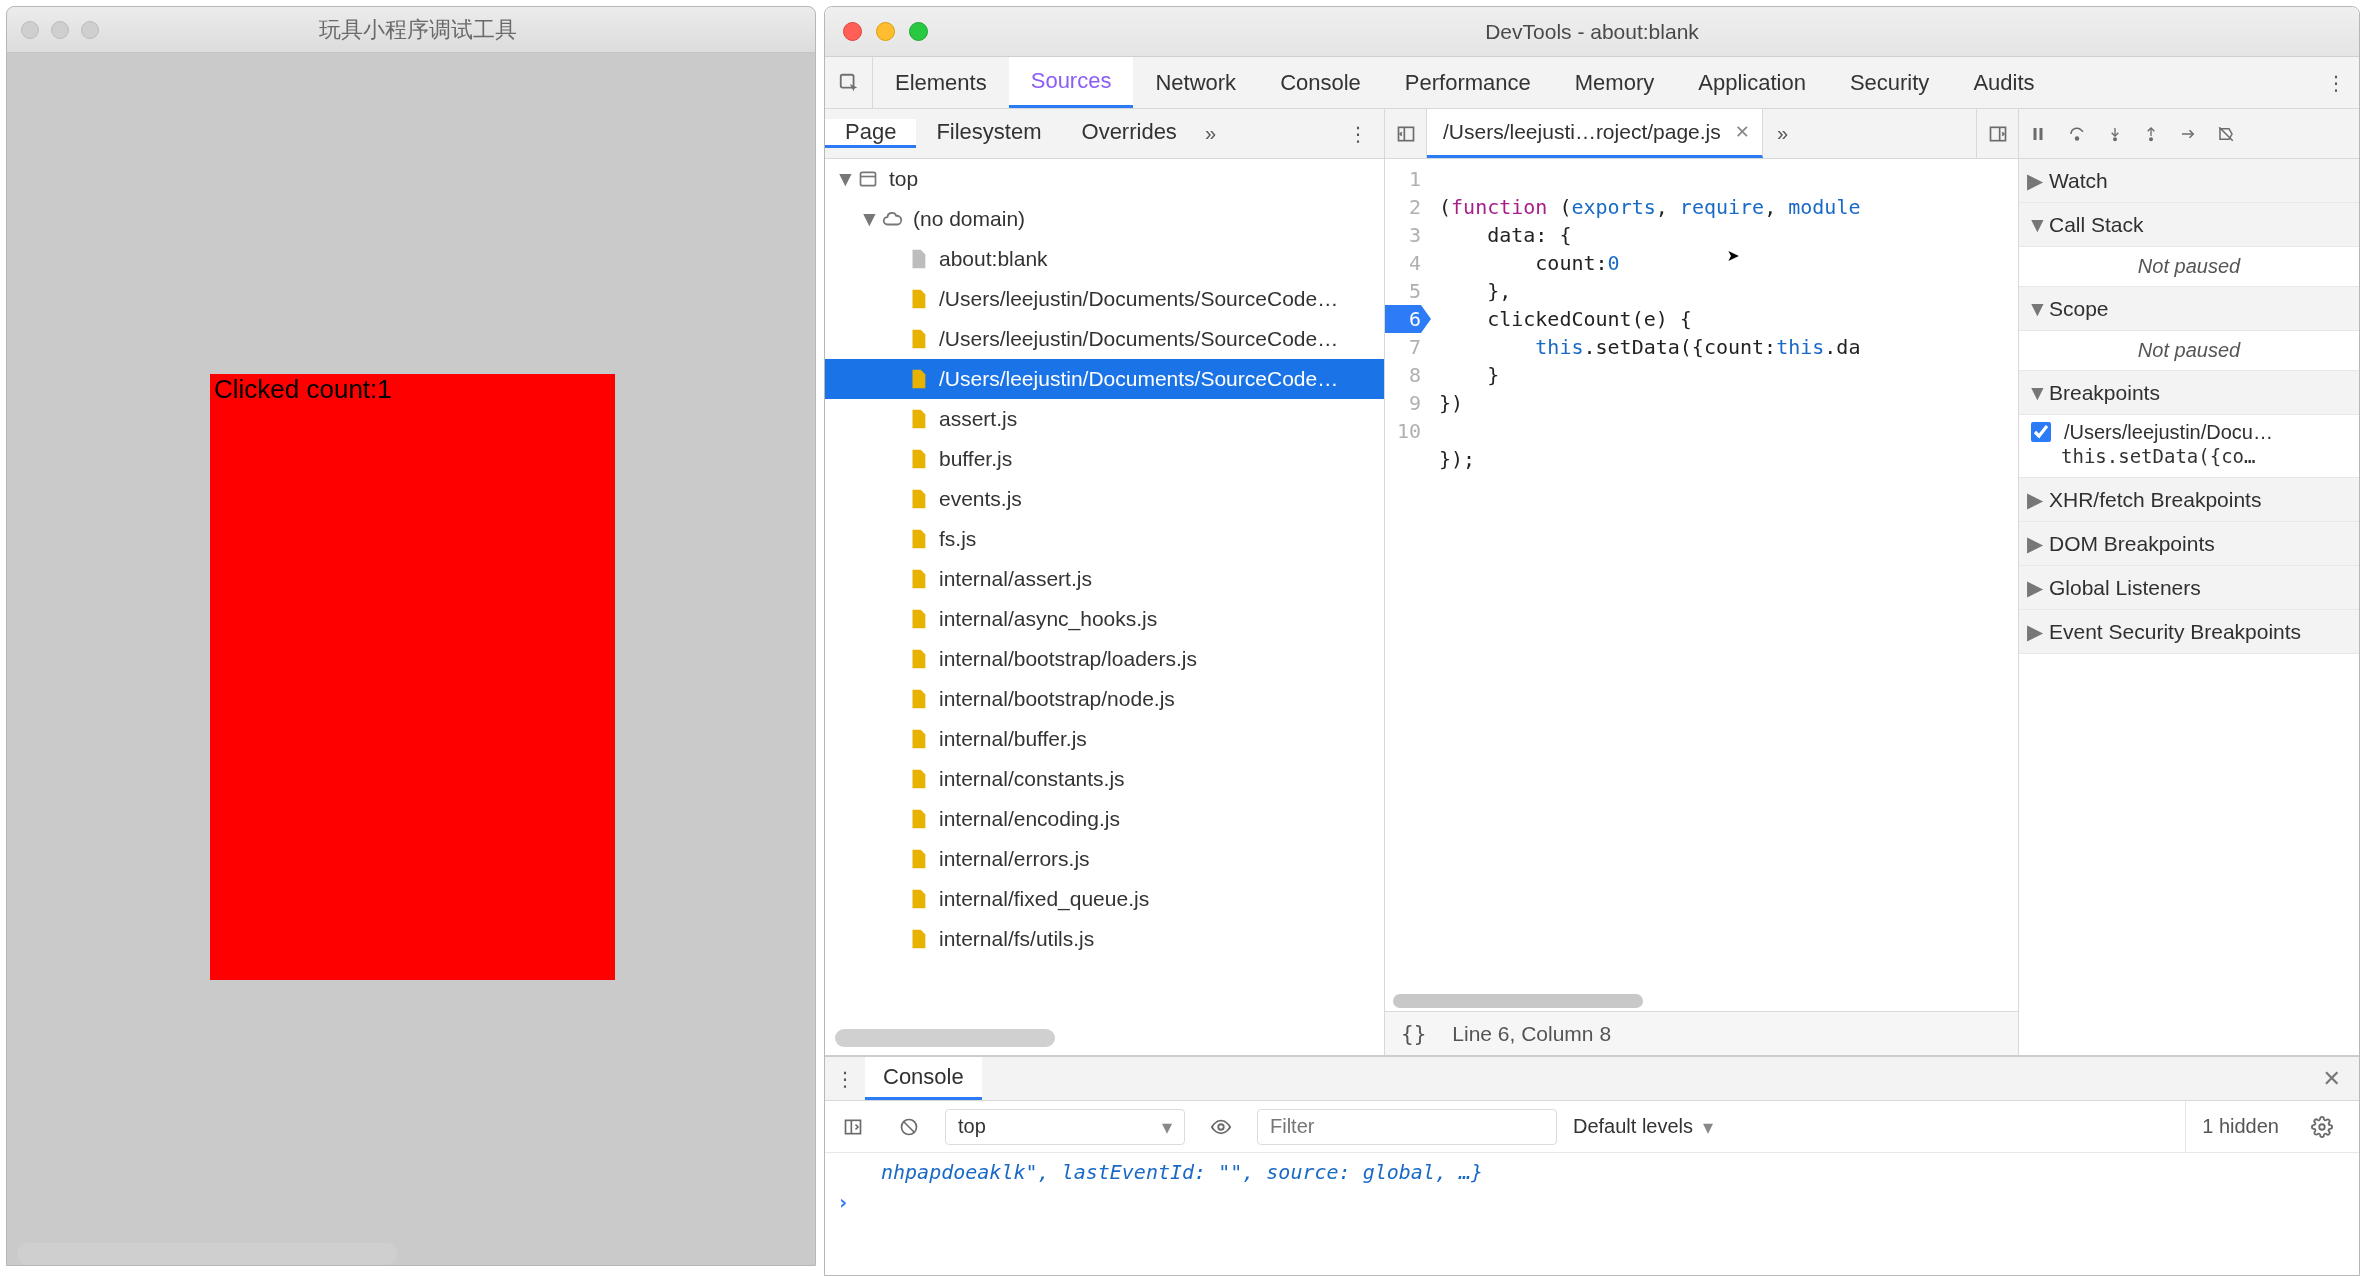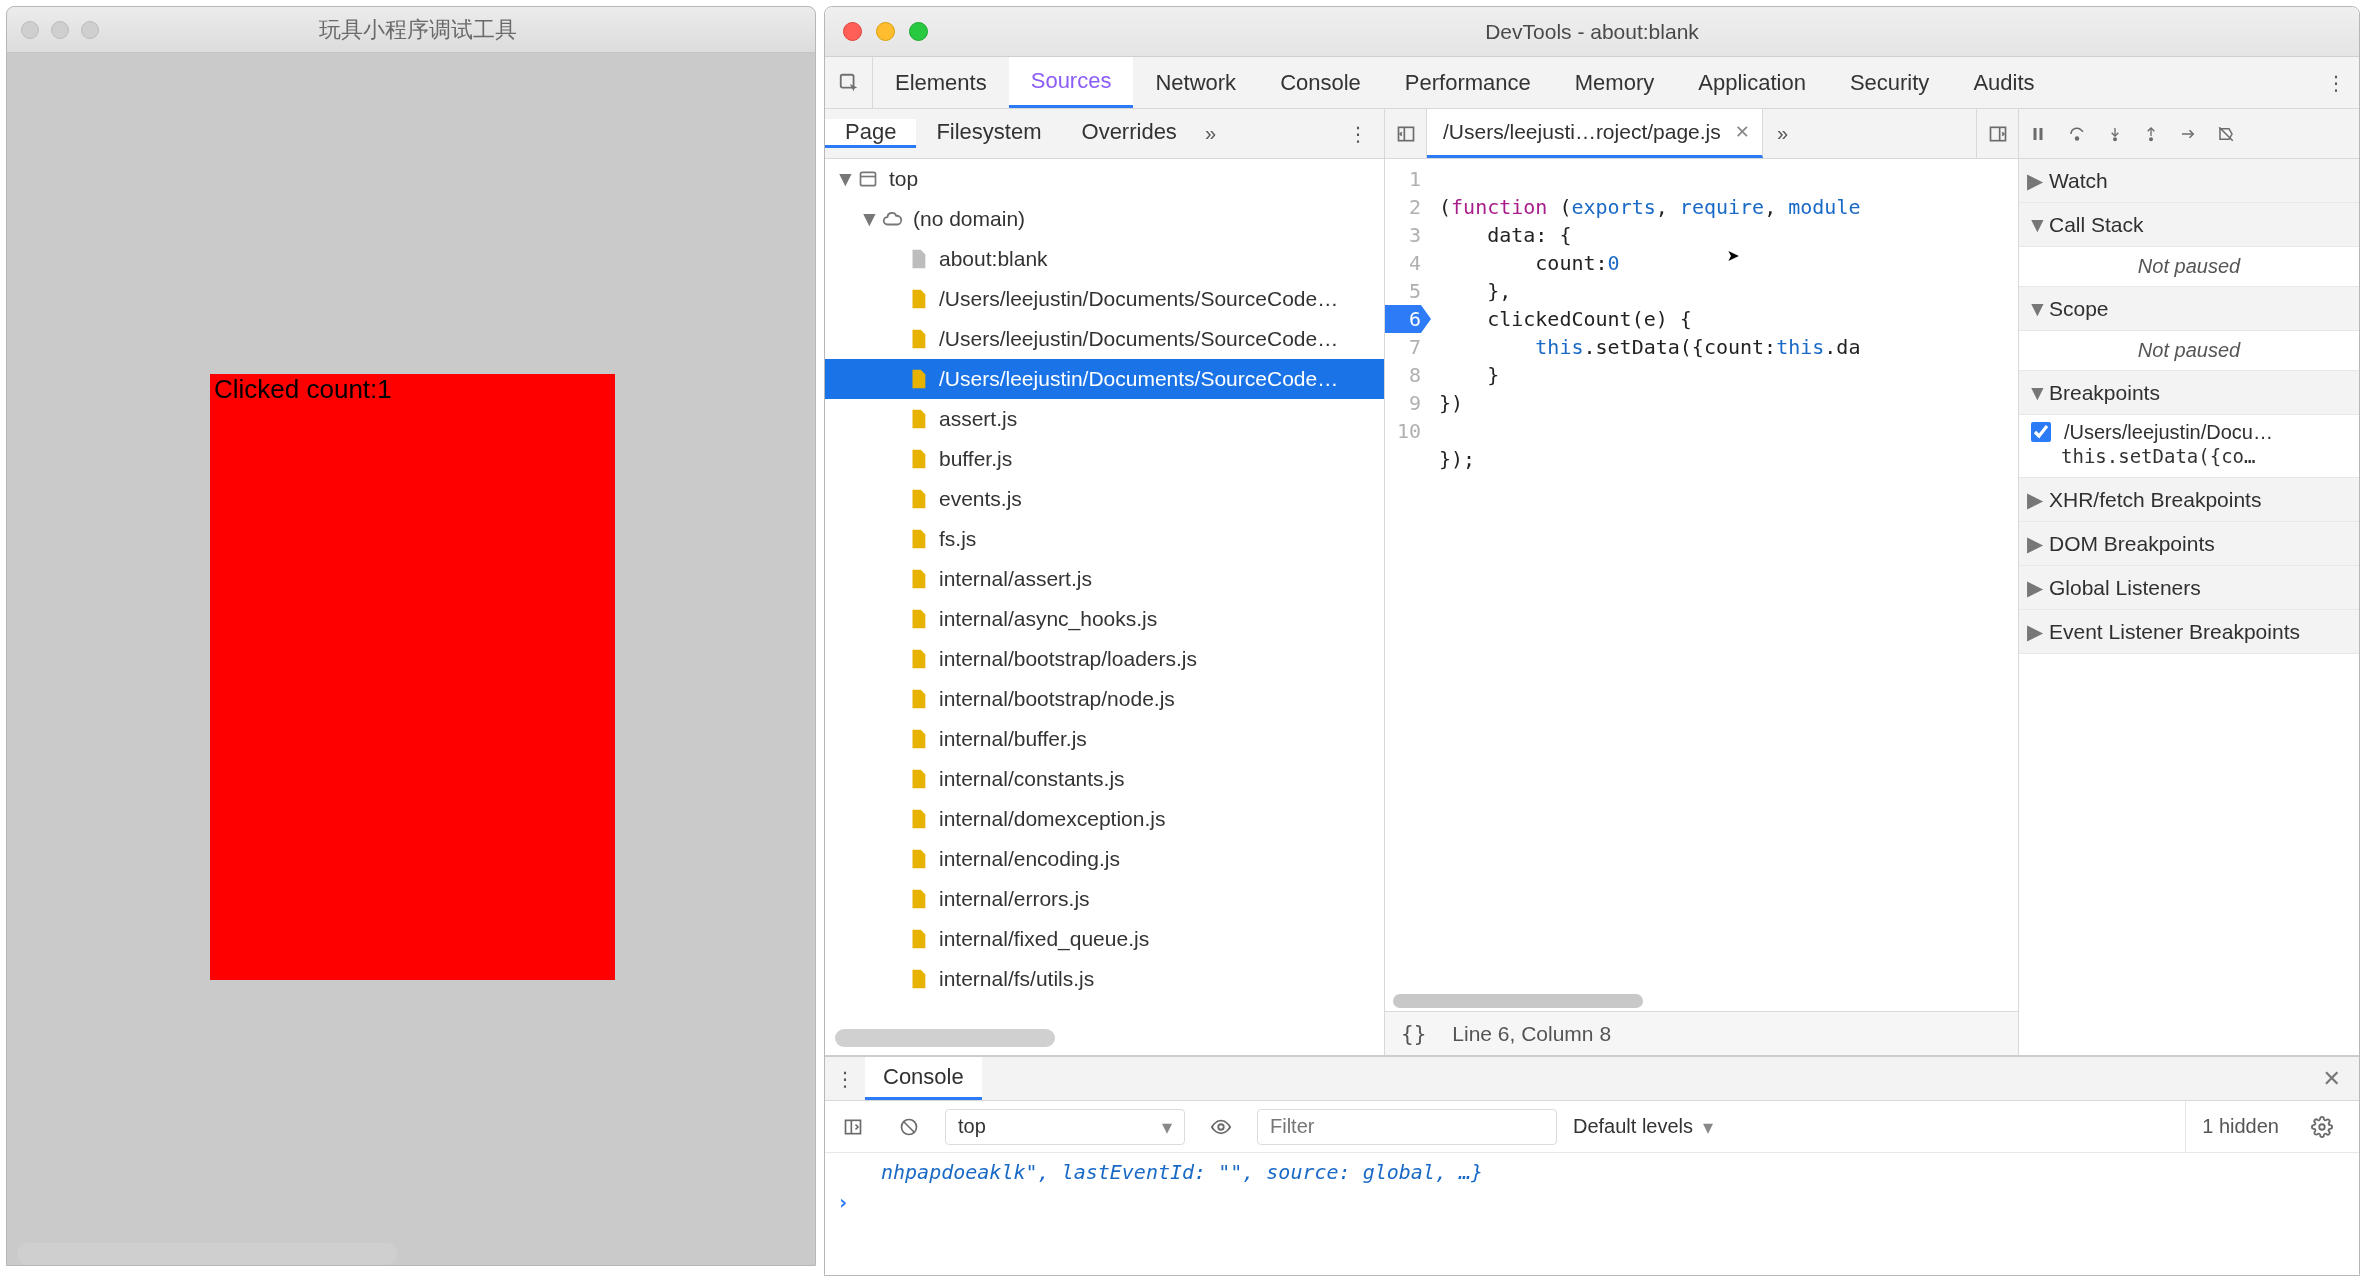--- a/index.html
+++ b/index.html
@@ -292,28 +292,20 @@
                   </span>
                   <span>internal/buffer.js</span>
                 </div>
                 <div class="tree-row" style="padding-left: 76px;">
                   <span class="file-ic">
                     <svg viewBox="0 0 24 24" class="file-yellow">
                       <path d="M6 2h9l5 5v15H6z"></path>
                     </svg>
                   </span>
                   <span>internal/constants.js</span>
-                </div>
-                <div class="tree-row" style="padding-left: 76px;">
-                  <span class="file-ic">
-                    <svg viewBox="0 0 24 24" class="file-yellow">
-                      <path d="M6 2h9l5 5v15H6z"></path>
-                    </svg>
-                  </span>
-                  <span>internal/domexception.js</span>
                 </div>
                 <div class="tree-row" style="padding-left: 76px;">
                   <span class="file-ic">
                     <svg viewBox="0 0 24 24" class="file-yellow">
                       <path d="M6 2h9l5 5v15H6z"></path>
                     </svg>
                   </span>
                   <span>internal/encoding.js</span>
                 </div>
                 <div class="tree-row" style="padding-left: 76px;">
@@ -477,21 +469,21 @@
           <div class="section-h">
               <span class="tw2">▶</span>
               <span>DOM Breakpoints</span>
             </div>
           <div class="section-h">
               <span class="tw2">▶</span>
               <span>Global Listeners</span>
             </div>
           <div class="section-h">
               <span class="tw2">▶</span>
-              <span>Event Listener Breakpoints</span>
+              <span>Event Security Breakpoints</span>
             </div>
         </div>
       </div>
 
       <div class="drawer">
         <div class="drawer-tabs">
           <div class="menu-ic">⋮</div>
           <div class="drawer-tab">
               <span>Console</span>
             </div>

